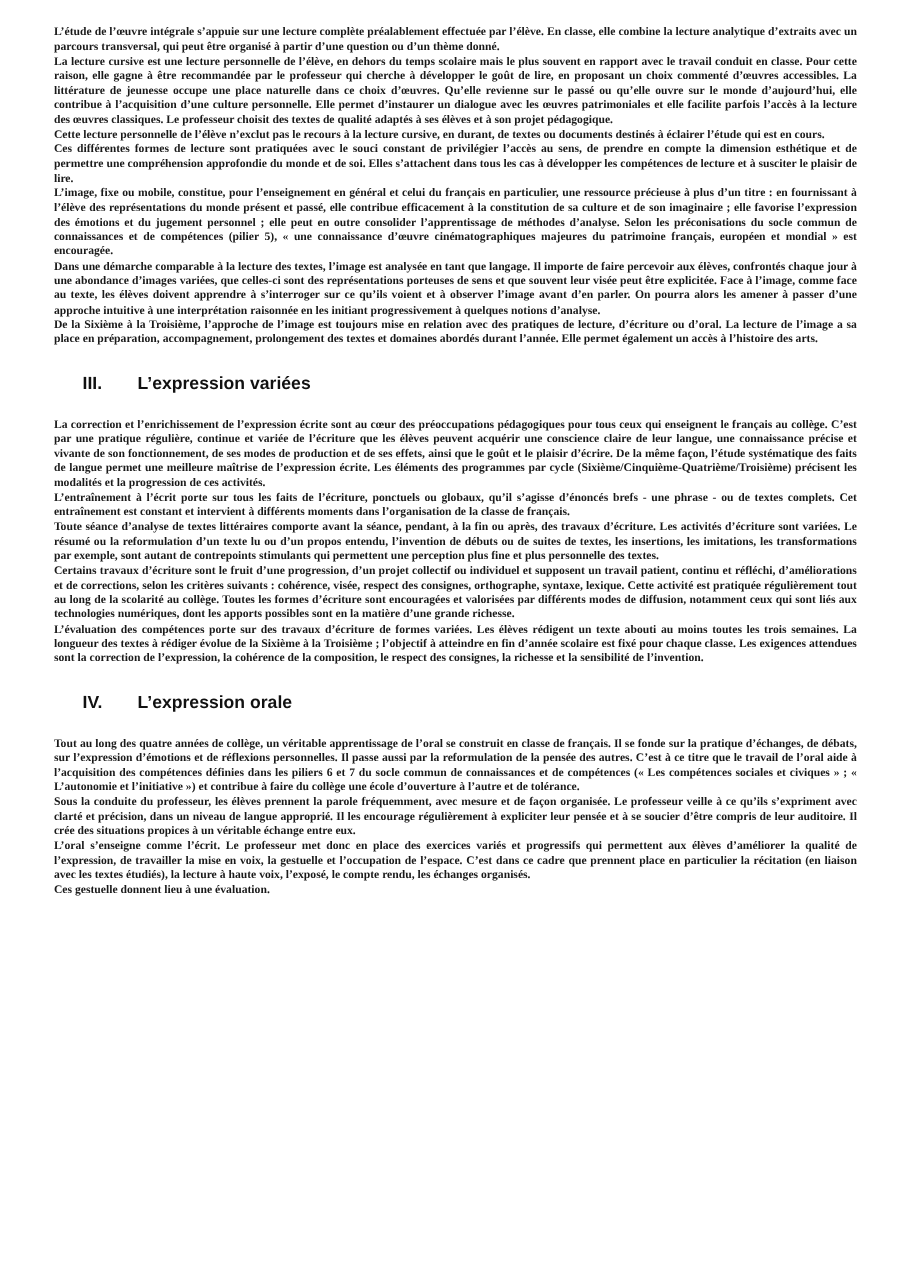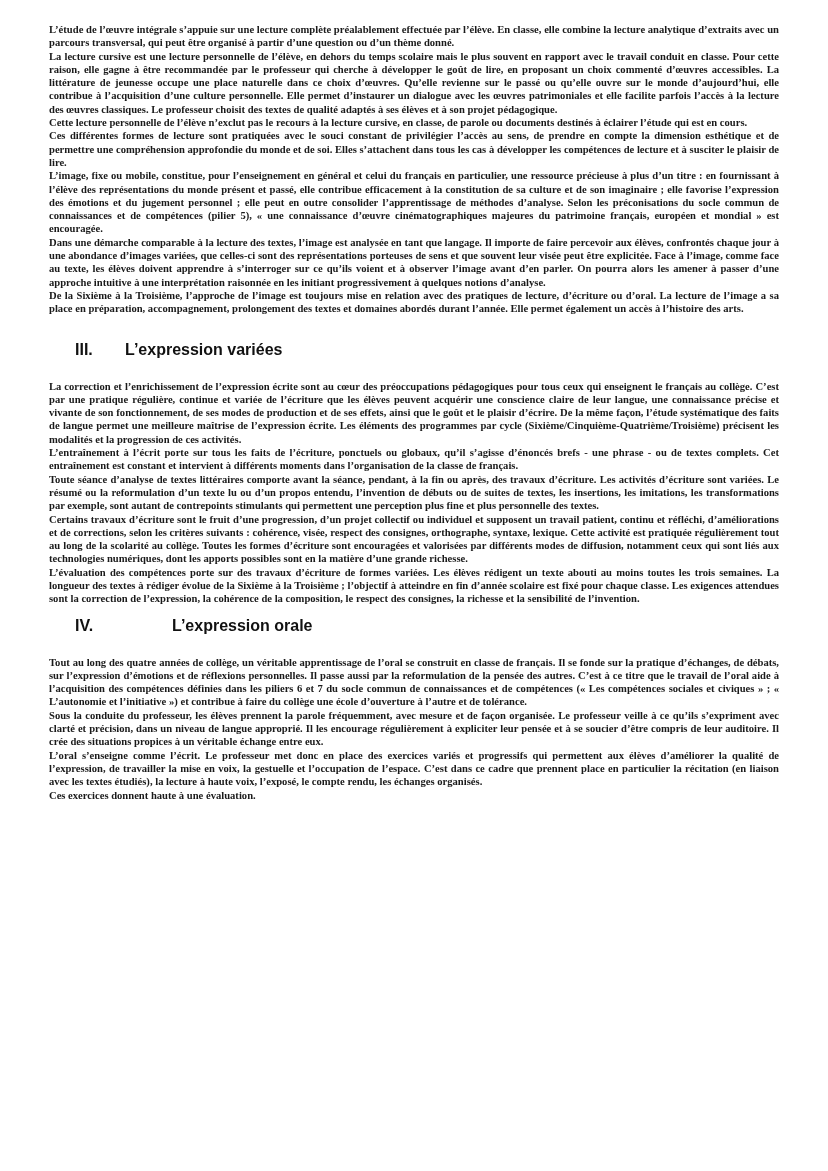--- a/index.html
+++ b/index.html
@@ -31,31 +31,31 @@
       font-family: "Liberation Sans", sans-serif;
       font-weight: bold;
       font-size: 16px;
       line-height: 20px;
       color: #111;
       display: flex;
       margin-left: 26px;
     }
     .section-heading .num { width: 50px; display: inline-block; }
     .sec3 { margin-top: 24px; margin-bottom: 20px; }
-    .sec4 { margin-top: 10px; margin-bottom: 20px; gap: 47px; }
+    .sec4 { margin-top: 24px; margin-bottom: 20px; }
   </style>
 </head>
 <body>
 
 <div class="page">
 
   <div>
     <p>L’étude de l’œuvre intégrale s’appuie sur une lecture complète préalablement effectuée par l’élève. En classe, elle combine la lecture analytique d’extraits avec un parcours transversal, qui peut être organisé à partir d’une question ou d’un thème donné.</p>
     <p>La lecture cursive est une lecture personnelle de l’élève, en dehors du temps scolaire mais le plus souvent en rapport avec le travail conduit en classe. Pour cette raison, elle gagne à être recommandée par le professeur qui cherche à développer le goût de lire, en proposant un choix commenté d’œuvres accessibles. La littérature de jeunesse occupe une place naturelle dans ce choix d’œuvres. Qu’elle revienne sur le passé ou qu’elle ouvre sur le monde d’aujourd’hui, elle contribue à l’acquisition d’une culture personnelle. Elle permet d’instaurer un dialogue avec les œuvres patrimoniales et elle facilite parfois l’accès à la lecture des œuvres classiques. Le professeur choisit des textes de qualité adaptés à ses élèves et à son projet pédagogique.</p>
-    <p>Cette lecture personnelle de l’élève n’exclut pas le recours à la lecture cursive, en classe, de parole ou documents destinés à éclairer l’étude qui est en cours.</p>
+    <p>Cette lecture personnelle de l’élève n’exclut pas le recours à la lecture cursive, en durant, de textes ou documents destinés à éclairer l’étude qui est en cours.</p>
     <p>Ces différentes formes de lecture sont pratiquées avec le souci constant de privilégier l’accès au sens, de prendre en compte la dimension esthétique et de permettre une compréhension approfondie du monde et de soi. Elles s’attachent dans tous les cas à développer les compétences de lecture et à susciter le plaisir de lire.</p>
   </div>
 
   <div>
     <p>L’image, fixe ou mobile, constitue, pour l’enseignement en général et celui du français en particulier, une ressource précieuse à plus d’un titre : en fournissant à l’élève des représentations du monde présent et passé, elle contribue efficacement à la constitution de sa culture et de son imaginaire ; elle favorise l’expression des émotions et du jugement personnel ; elle peut en outre consolider l’apprentissage de méthodes d’analyse. Selon les préconisations du socle commun de connaissances et de compétences (pilier 5), « une connaissance d’œuvre cinématographiques majeures du patrimoine français, européen et mondial » est encouragée.</p>
     <p>Dans une démarche comparable à la lecture des textes, l’image est analysée en tant que langage. Il importe de faire percevoir aux élèves, confrontés chaque jour à une abondance d’images variées, que celles-ci sont des représentations porteuses de sens et que souvent leur visée peut être explicitée. Face à l’image, comme face au texte, les élèves doivent apprendre à s’interroger sur ce qu’ils voient et à observer l’image avant d’en parler. On pourra alors les amener à passer d’une approche intuitive à une interprétation raisonnée en les initiant progressivement à quelques notions d’analyse.</p>
     <p>De la Sixième à la Troisième, l’approche de l’image est toujours mise en relation avec des pratiques de lecture, d’écriture ou d’oral. La lecture de l’image a sa place en préparation, accompagnement, prolongement des textes et domaines abordés durant l’année. Elle permet également un accès à l’histoire des arts.</p>
   </div>
 
   <div>
@@ -71,16 +71,16 @@
   </div>
 
   <div>
     <div class="section-heading sec4">
       <span class="num">IV.</span>
       <span>L’expression orale</span>
     </div>
     <p>Tout au long des quatre années de collège, un véritable apprentissage de l’oral se construit en classe de français. Il se fonde sur la pratique d’échanges, de débats, sur l’expression d’émotions et de réflexions personnelles. Il passe aussi par la reformulation de la pensée des autres. C’est à ce titre que le travail de l’oral aide à l’acquisition des compétences définies dans les piliers 6 et 7 du socle commun de connaissances et de compétences (« Les compétences sociales et civiques » ; « L’autonomie et l’initiative ») et contribue à faire du collège une école d’ouverture à l’autre et de tolérance.</p>
     <p>Sous la conduite du professeur, les élèves prennent la parole fréquemment, avec mesure et de façon organisée. Le professeur veille à ce qu’ils s’expriment avec clarté et précision, dans un niveau de langue approprié. Il les encourage régulièrement à expliciter leur pensée et à se soucier d’être compris de leur auditoire. Il crée des situations propices à un véritable échange entre eux.</p>
     <p>L’oral s’enseigne comme l’écrit. Le professeur met donc en place des exercices variés et progressifs qui permettent aux élèves d’améliorer la qualité de l’expression, de travailler la mise en voix, la gestuelle et l’occupation de l’espace. C’est dans ce cadre que prennent place en particulier la récitation (en liaison avec les textes étudiés), la lecture à haute voix, l’exposé, le compte rendu, les échanges organisés.</p>
-    <p>Ces exercices donnent haute à une évaluation.</p>
+    <p>Ces gestuelle donnent lieu à une évaluation.</p>
   </div>
 
 </div>
 
 </body></html>

